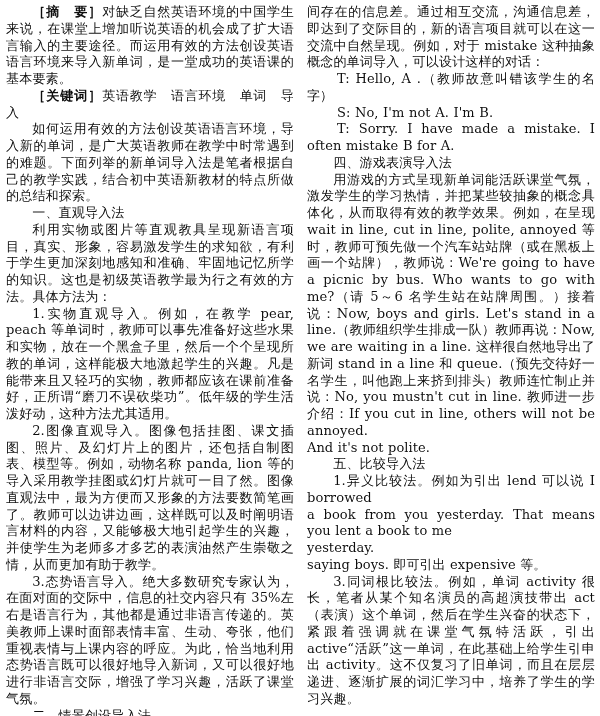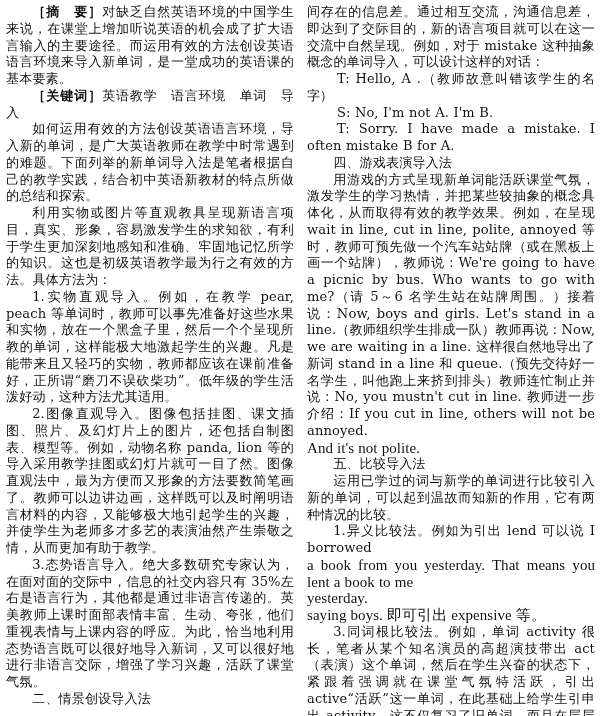--- a/index.html
+++ b/index.html
@@ -44,43 +44,43 @@
   p.heading {
     text-indent: 2em;
     font-weight: 400;
   }
   p.dialog {
     text-indent: 2.3em;
     font-size: 13px;
   }
   p.eng {
     text-indent: 0;
-    font-size: 15px;
+    font-size: 13px;
     line-height: 16.75px;
     letter-spacing: 0.05px;
-    font-family: Liberation Serif, serif;
   }
   .lbl {
     font-weight: 700;
     letter-spacing: 0.4px;
   }
 </style>
 </head>
 <body>
 
 <div class="page">
 
   <div class="column">
 
     <p class="indent"><span class="lbl">［摘　要］</span><span>对缺乏自然英语环境的中国学生来说，在课堂上增加听说英语的机会成了扩大语言输入的主要途径。而运用有效的方法创设英语语言环境来导入新单词，是一堂成功的英语课的基本要素。</span></p>
 
     <p class="indent"><span class="lbl">［关键词］</span><span>英语教学　语言环境　单词　导入</span></p>
 
     <p class="indent">如何运用有效的方法创设英语语言环境，导入新的单词，是广大英语教师在教学中时常遇到的难题。下面列举的新单词导入法是笔者根据自己的教学实践，结合初中英语新教材的特点所做的总结和探索。</p>
 
+    <p class="heading">一、直观导入法</p>
 
     <p class="indent">利用实物或图片等直观教具呈现新语言项目，真实、形象，容易激发学生的求知欲，有利于学生更加深刻地感知和准确、牢固地记忆所学的知识。这也是初级英语教学最为行之有效的方法。具体方法为：</p>
 
     <p class="indent">1.实物直观导入。例如，在教学 pear, peach 等单词时，教师可以事先准备好这些水果和实物，放在一个黑盒子里，然后一个个呈现所教的单词，这样能极大地激起学生的兴趣。凡是能带来且又轻巧的实物，教师都应该在课前准备好，正所谓“磨刀不误砍柴功”。低年级的学生活泼好动，这种方法尤其适用。</p>
 
     <p class="indent">2.图像直观导入。图像包括挂图、课文插图、照片、及幻灯片上的图片，还包括自制图表、模型等。例如，动物名称 panda, lion 等的导入采用教学挂图或幻灯片就可一目了然。图像直观法中，最为方便而又形象的方法要数简笔画了。教师可以边讲边画，这样既可以及时阐明语言材料的内容，又能够极大地引起学生的兴趣，并使学生为老师多才多艺的表演油然产生崇敬之情，从而更加有助于教学。</p>
 
     <p class="indent">3.态势语言导入。绝大多数研究专家认为，在面对面的交际中，信息的社交内容只有 35%左右是语言行为，其他都是通过非语言传递的。英美教师上课时面部表情丰富、生动、夸张，他们重视表情与上课内容的呼应。为此，恰当地利用态势语言既可以很好地导入新词，又可以很好地进行非语言交际，增强了学习兴趣，活跃了课堂气氛。</p>
 
     <p class="heading">二、情景创设导入法</p>
@@ -95,21 +95,20 @@
     <p class="dialog">S: No, I'm not A. I'm B.</p>
     <p class="dialog">T: Sorry. I have made a mistake. I often mistake B for A.</p>
 
     <p class="heading">四、游戏表演导入法</p>
 
     <p class="indent">用游戏的方式呈现新单词能活跃课堂气氛，激发学生的学习热情，并把某些较抽象的概念具体化，从而取得有效的教学效果。例如，在呈现 wait in line, cut in line, polite, annoyed 等时，教师可预先做一个汽车站站牌（或在黑板上画一个站牌），教师说：We're going to have a picnic by bus. Who wants to go with me?（请 5～6 名学生站在站牌周围。）接着说：Now, boys and girls. Let's stand in a line.（教师组织学生排成一队）教师再说：Now, we are waiting in a line. 这样很自然地导出了新词 stand in a line 和 queue.（预先交待好一名学生，叫他跑上来挤到排头）教师连忙制止并说：No, you mustn't cut in line. 教师进一步介绍：If you cut in line, others will not be annoyed.</p>
     <p class="eng">And it's not polite.</p>
 
     <p class="heading">五、比较导入法</p>
 
-    <p class="indent">运用已学过的词与新学的单词进行比较引入新的单词，可以起到温故而知新的作用，它有两种情况的比较。</p>
 
     <p class="indent">1.异义比较法。例如为引出 lend 可以说 I borrowed</p>
     <p class="eng">a book from you yesterday. That means you lent a book to me</p>
     <p class="eng">yesterday.</p>
 
     <p class="eng">saying boys. 即可引出 expensive 等。</p>
 
     <p class="indent">3.同词根比较法。例如，单词 activity 很长，笔者从某个知名演员的高超演技带出 act（表演）这个单词，然后在学生兴奋的状态下，紧跟着强调就在课堂气氛特活跃，引出 active“活跃”这一单词，在此基础上给学生引申出 activity。这不仅复习了旧单词，而且在层层递进、逐渐扩展的词汇学习中，培养了学生的学习兴趣。</p>
 
   </div>

